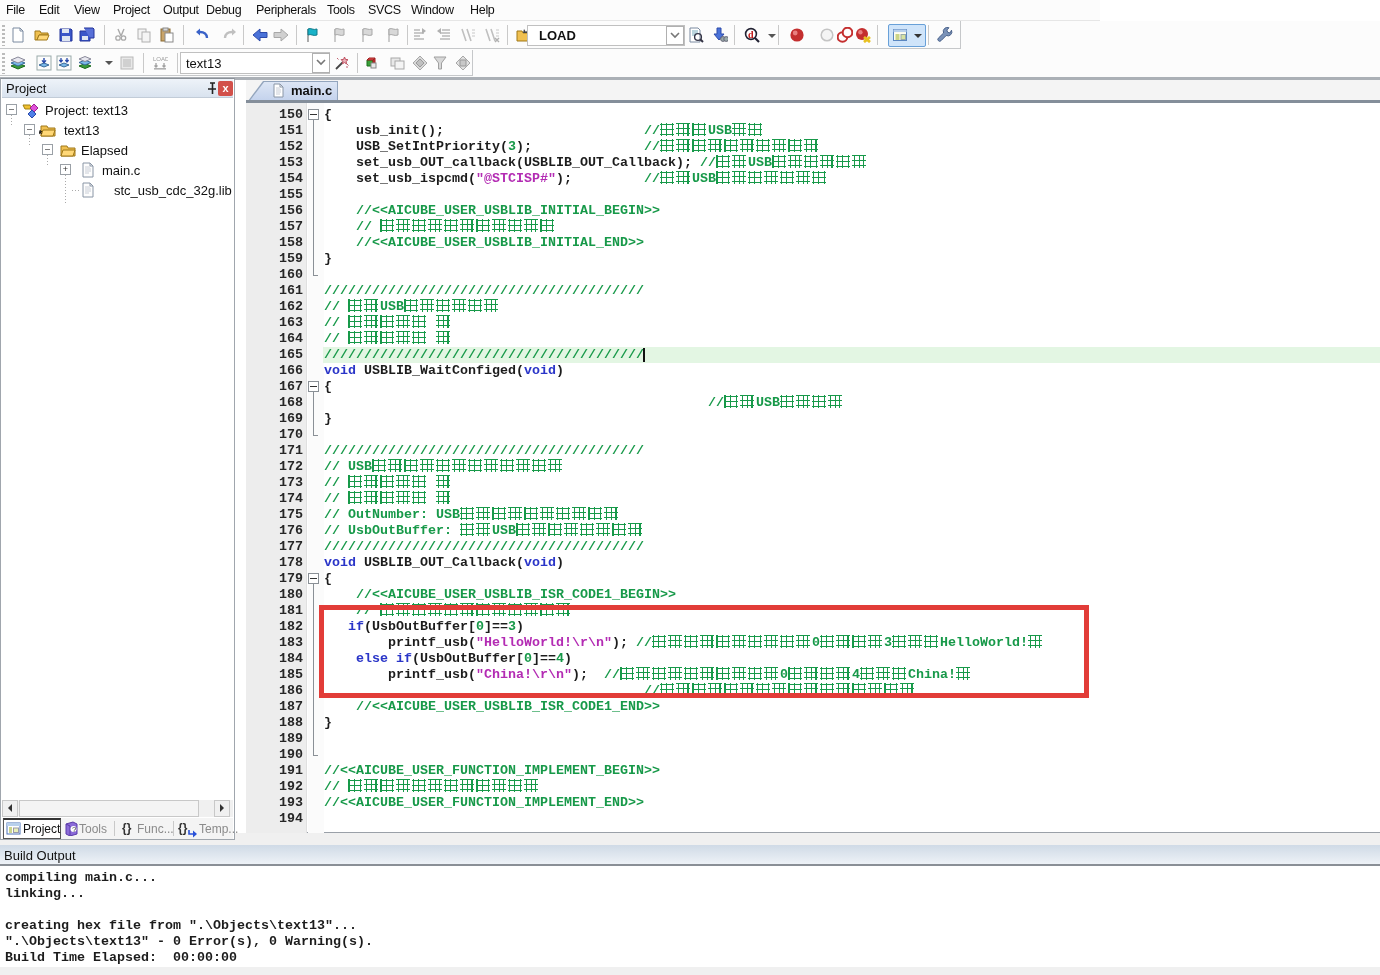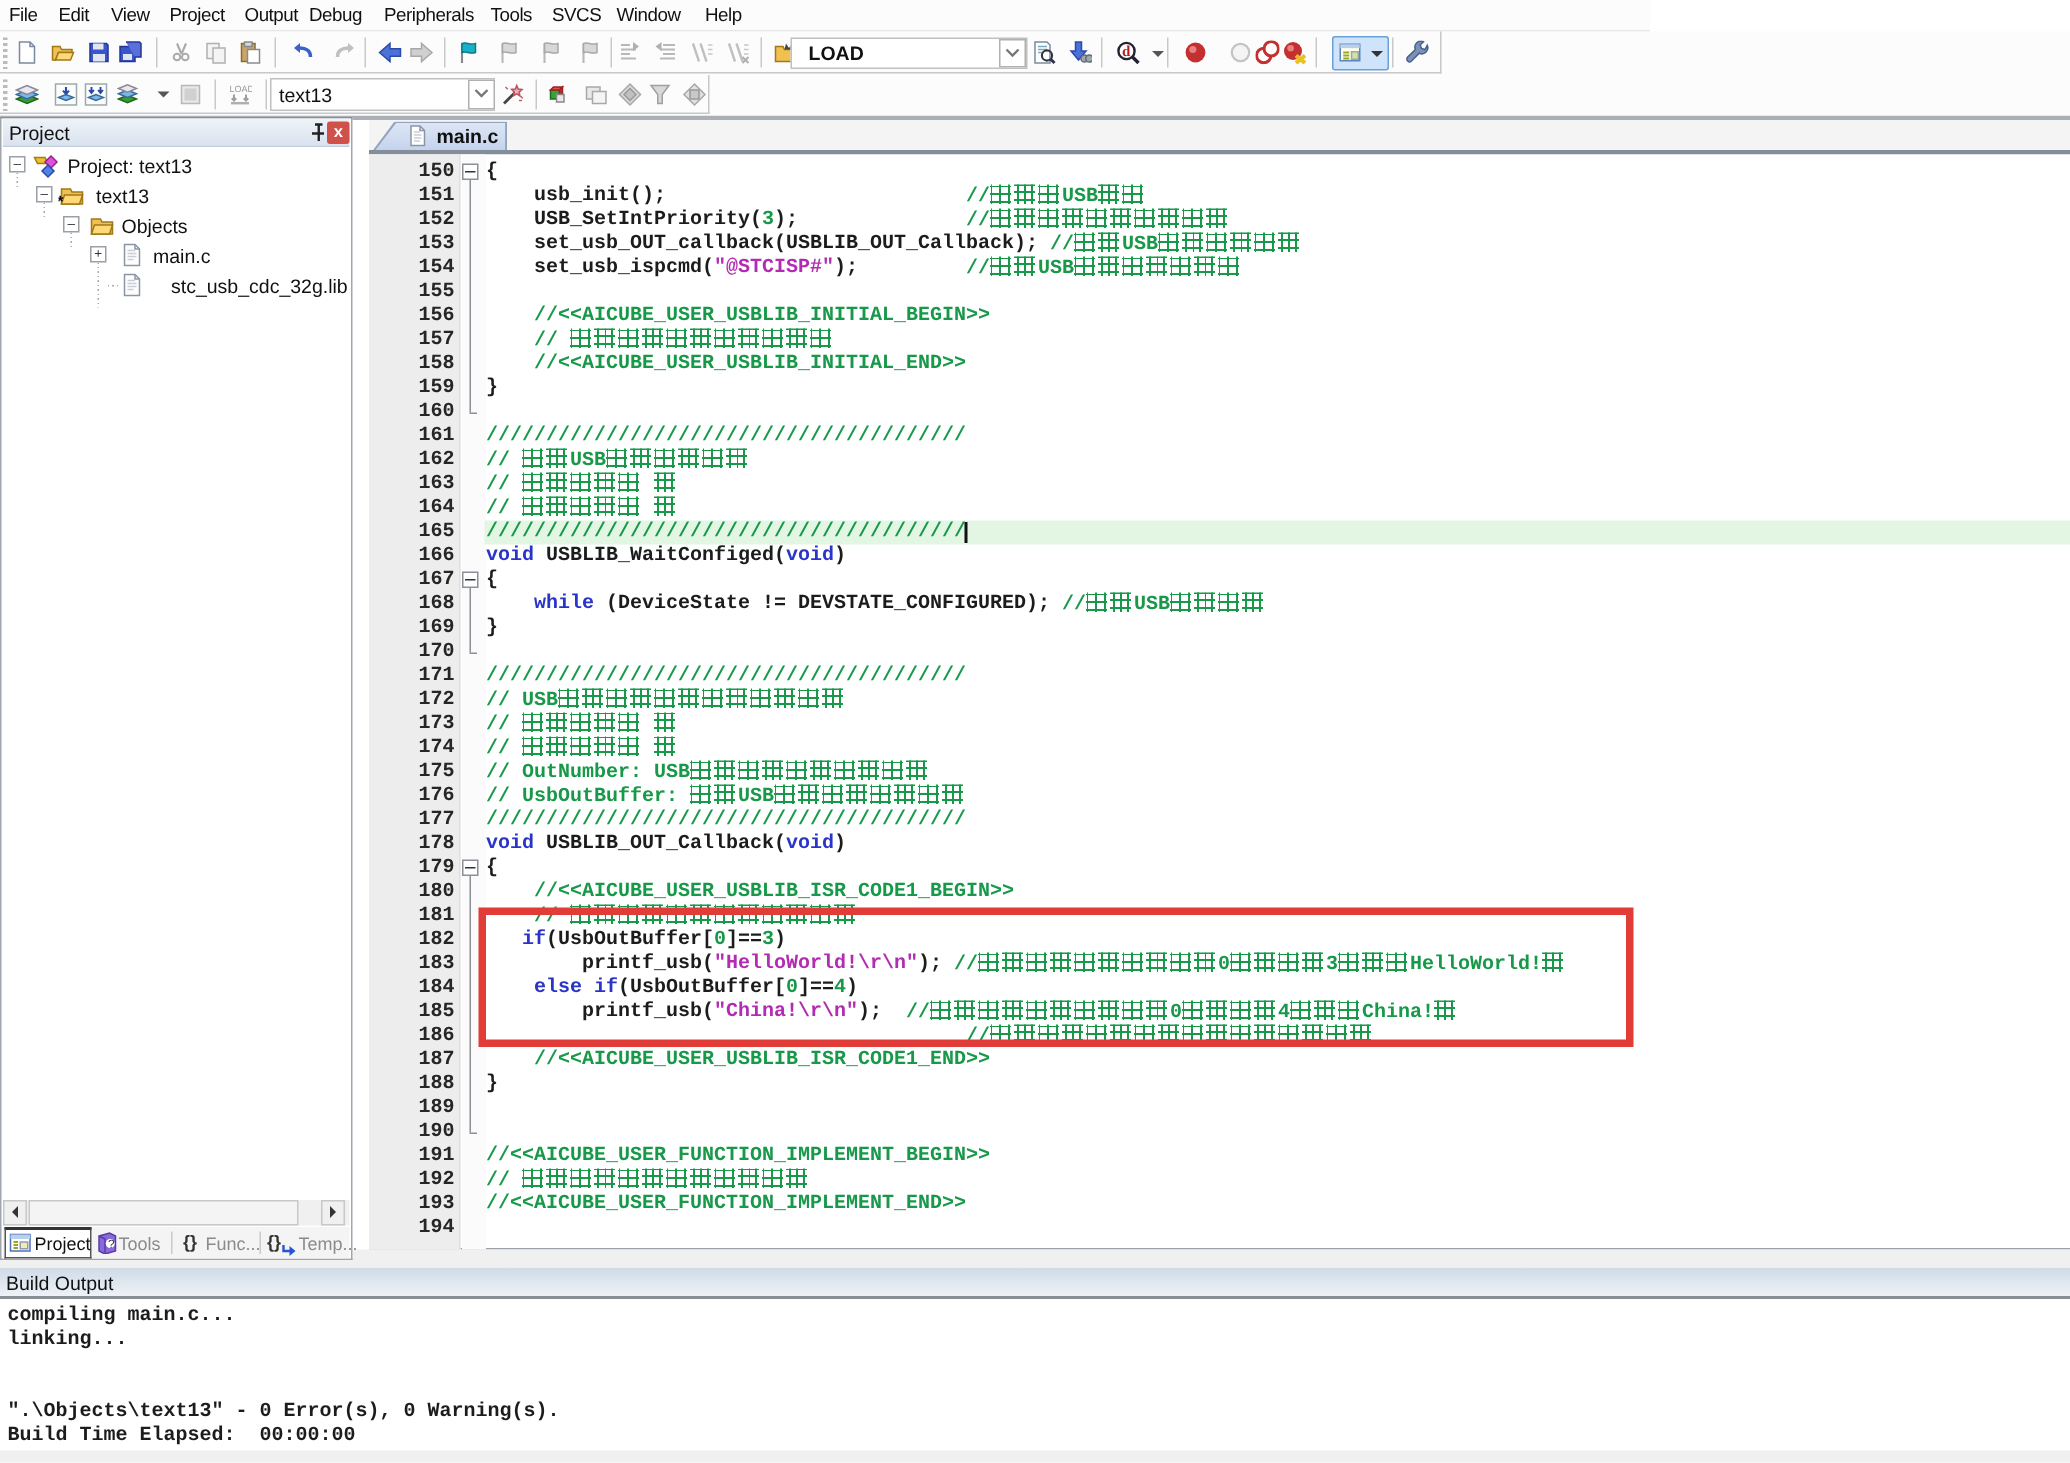--- a/index.html
+++ b/index.html
@@ -303,21 +303,21 @@
           <path d="M2 4h6l1 2h7v8H2z" fill="#f0c050" stroke="#a07818"></path>
           <path d="M4 8h12l-2 6H2z" fill="#ffd878" stroke="#a07818"></path>
           <text x="-1" y="16" font-size="11" font-weight="bold" fill="#111">*</text>
         </svg></div>
 <span style="position:absolute;left:62px;top:24px">text13</span>
 <div class="ebox" style="left:40px;top:45px">–</div>
 <div style="position:absolute;left:57px;top:43px"><svg style="" width="17" height="17" viewBox="0 0 17 17">
           <path d="M2 4h6l1 2h7v8H2z" fill="#f0c050" stroke="#a07818"></path>
           <path d="M4 8h12l-2 6H2z" fill="#ffd878" stroke="#a07818"></path>
         </svg></div>
-<span style="position:absolute;left:79px;top:44px">Objects</span>
+<span style="position:absolute;left:79px;top:44px">Elapsed</span>
 <div class="ebox" style="left:58px;top:65px">+</div>
 <div style="position:absolute;left:78px;top:63px"><svg style="" width="16" height="16" viewBox="0 0 16 16">
           <path d="M3 1h7l3 3v11H3z" fill="#fdfdfd" stroke="#8a96a6"></path>
           <path d="M10 1v3h3" fill="none" stroke="#8a96a6"></path>
           <path d="M5 5h5M5 7h6M5 9h6M5 11h4" stroke="#c8cdd6" stroke-width="1"></path>
         </svg></div>
 <span style="position:absolute;left:100px;top:64px">main.c</span>
 <div style="position:absolute;left:78px;top:83px"><svg style="" width="16" height="16" viewBox="0 0 16 16">
           <path d="M3 1h7l3 3v11H3z" fill="#fdfdfd" stroke="#8a96a6"></path>
           <path d="M10 1v3h3" fill="none" stroke="#8a96a6"></path>
@@ -421,21 +421,20 @@
 <div class="cl mono" style="left:78px;top:212px;color:#179949"><span class="c">// </span><b class="g"></b><b class="g"></b><b class="g"></b><b class="g"></b><b class="g"></b><span class="c"> </span><b class="g"></b></div>
 <div class="num mono" style="left:0;top:228px">164</div>
 <div class="cl mono" style="left:78px;top:228px;color:#179949"><span class="c">// </span><b class="g"></b><b class="g"></b><b class="g"></b><b class="g"></b><b class="g"></b><span class="c"> </span><b class="g"></b></div>
 <div class="num mono" style="left:0;top:244px">165</div>
 <div class="cl mono" style="left:78px;top:244px;color:#179949"><span class="c">////////////////////////////////////////</span></div>
 <div class="num mono" style="left:0;top:260px">166</div>
 <div class="cl mono" style="left:78px;top:260px"><span class="k">void</span><span> USBLIB_WaitConfiged(</span><span class="k">void</span><span>)</span></div>
 <div class="num mono" style="left:0;top:276px">167</div>
 <div class="cl mono" style="left:78px;top:276px"><span>{</span></div>
 <div class="num mono" style="left:0;top:292px">168</div>
-<div class="cl mono" style="left:110px;top:292px"><span class="k">while</span><span> (DeviceState != DEVSTATE_CONFIGURED);</span></div>
 <div class="cl mono" style="left:462px;top:292px;color:#179949"><span class="c">//</span><b class="g"></b><b class="g"></b><span class="c">USB</span><b class="g"></b><b class="g"></b><b class="g"></b><b class="g"></b></div>
 <div class="num mono" style="left:0;top:308px">169</div>
 <div class="cl mono" style="left:78px;top:308px"><span>}</span></div>
 <div class="num mono" style="left:0;top:324px">170</div>
 <div class="num mono" style="left:0;top:340px">171</div>
 <div class="cl mono" style="left:78px;top:340px;color:#179949"><span class="c">////////////////////////////////////////</span></div>
 <div class="num mono" style="left:0;top:356px">172</div>
 <div class="cl mono" style="left:78px;top:356px;color:#179949"><span class="c">// USB</span><b class="g"></b><b class="g"></b><b class="g"></b><b class="g"></b><b class="g"></b><b class="g"></b><b class="g"></b><b class="g"></b><b class="g"></b><b class="g"></b><b class="g"></b><b class="g"></b></div>
 <div class="num mono" style="left:0;top:372px">173</div>
 <div class="cl mono" style="left:78px;top:372px;color:#179949"><span class="c">// </span><b class="g"></b><b class="g"></b><b class="g"></b><b class="g"></b><b class="g"></b><span class="c"> </span><b class="g"></b></div>
@@ -484,15 +483,16 @@
 <div id="redbox" style="left:73px;top:502px;width:770px;height:93px"></div>
 </div>
 </div>
 <div id="botsplit" class="abs"></div>
 <div id="bohead" class="abs">
     <span style="position:absolute;left:4px;top:3px">Build Output</span>
   </div>
 <div id="boarea" class="abs">
 <div class="bol mono" style="left:5px;top:2px">compiling main.c...</div>
 <div class="bol mono" style="left:5px;top:18px">linking...</div>
+<div class="bol mono" style="left:5px;top:50px">creating hex file from ".\Objects\text13"...</div>
 <div class="bol mono" style="left:5px;top:66px">".\Objects\text13" - 0 Error(s), 0 Warning(s).</div>
 <div class="bol mono" style="left:5px;top:82px">Build Time Elapsed:  00:00:00</div>
 </div>
 <div class="abs" style="left:0;top:967px;width:1380px;height:8px;background:#f0f0f0"></div>
 </body></html>

